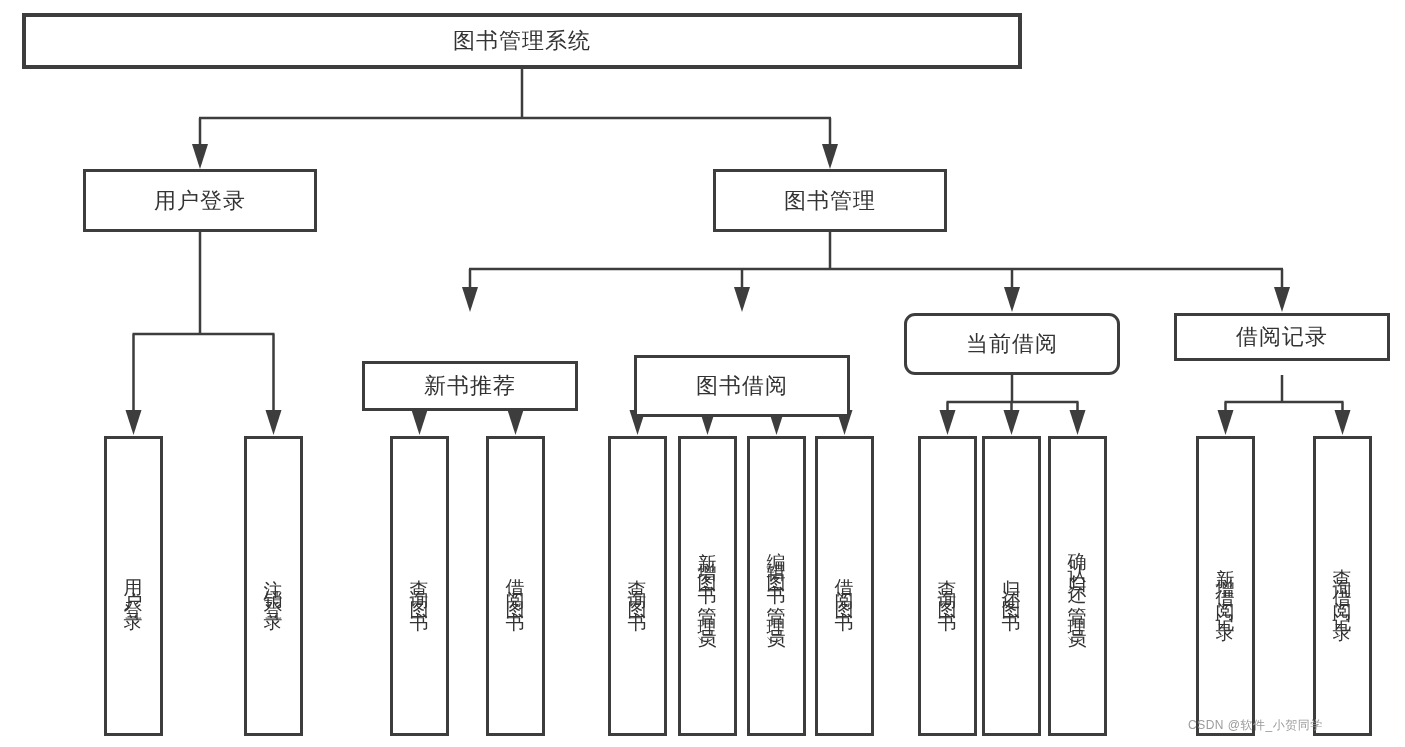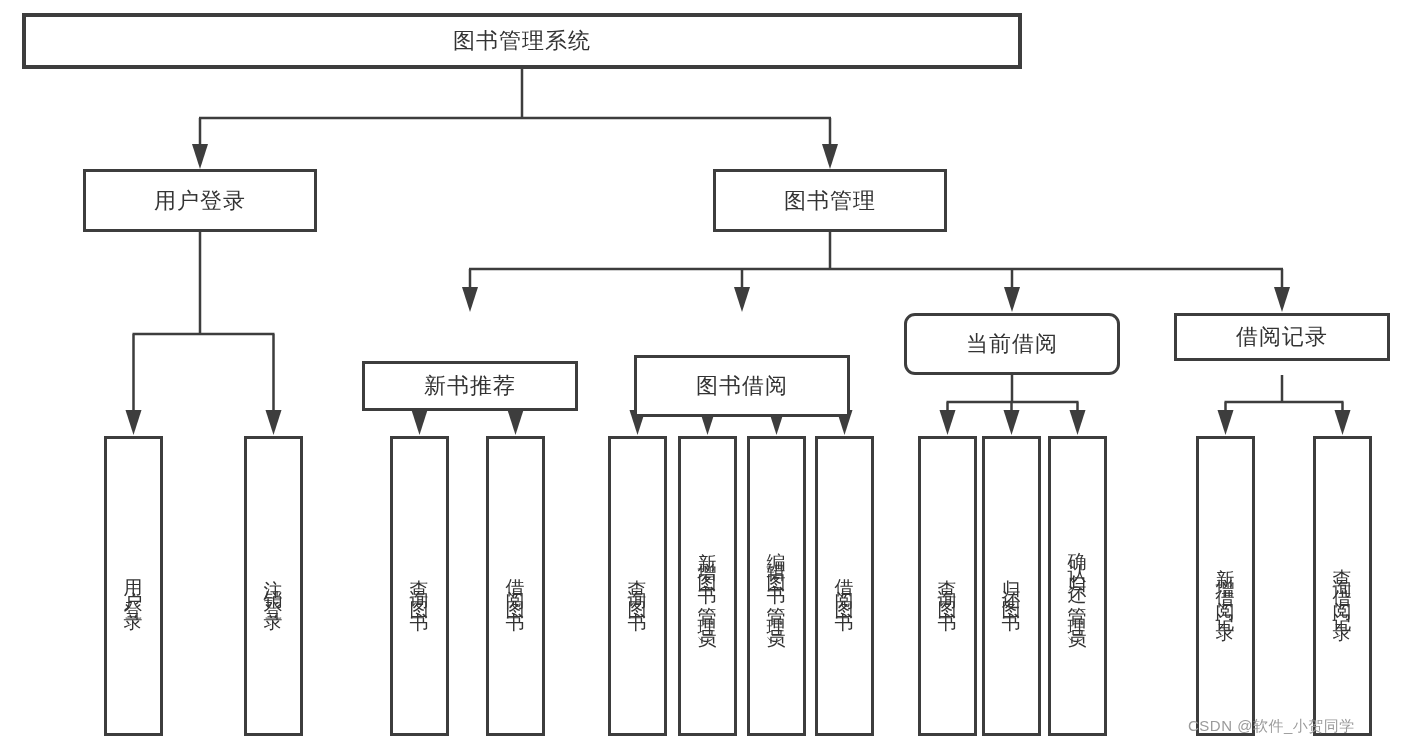--- a/index.html
+++ b/index.html
@@ -40,21 +40,21 @@
     text-orientation: mixed;
     font-size: 19px;
     line-height: 1;
     letter-spacing: 11px;
     white-space: nowrap;
   }
   .watermark {
     position: absolute;
     left: 1188px;
     top: 717px;
-    font-size: 15px;
+    font-size: 12px;
     color: var(--wm);
     z-index: 5;
     letter-spacing: 0.5px;
     white-space: nowrap;
   }
 </style>
 </head>
 <body>
 
 <div class="canvas">

